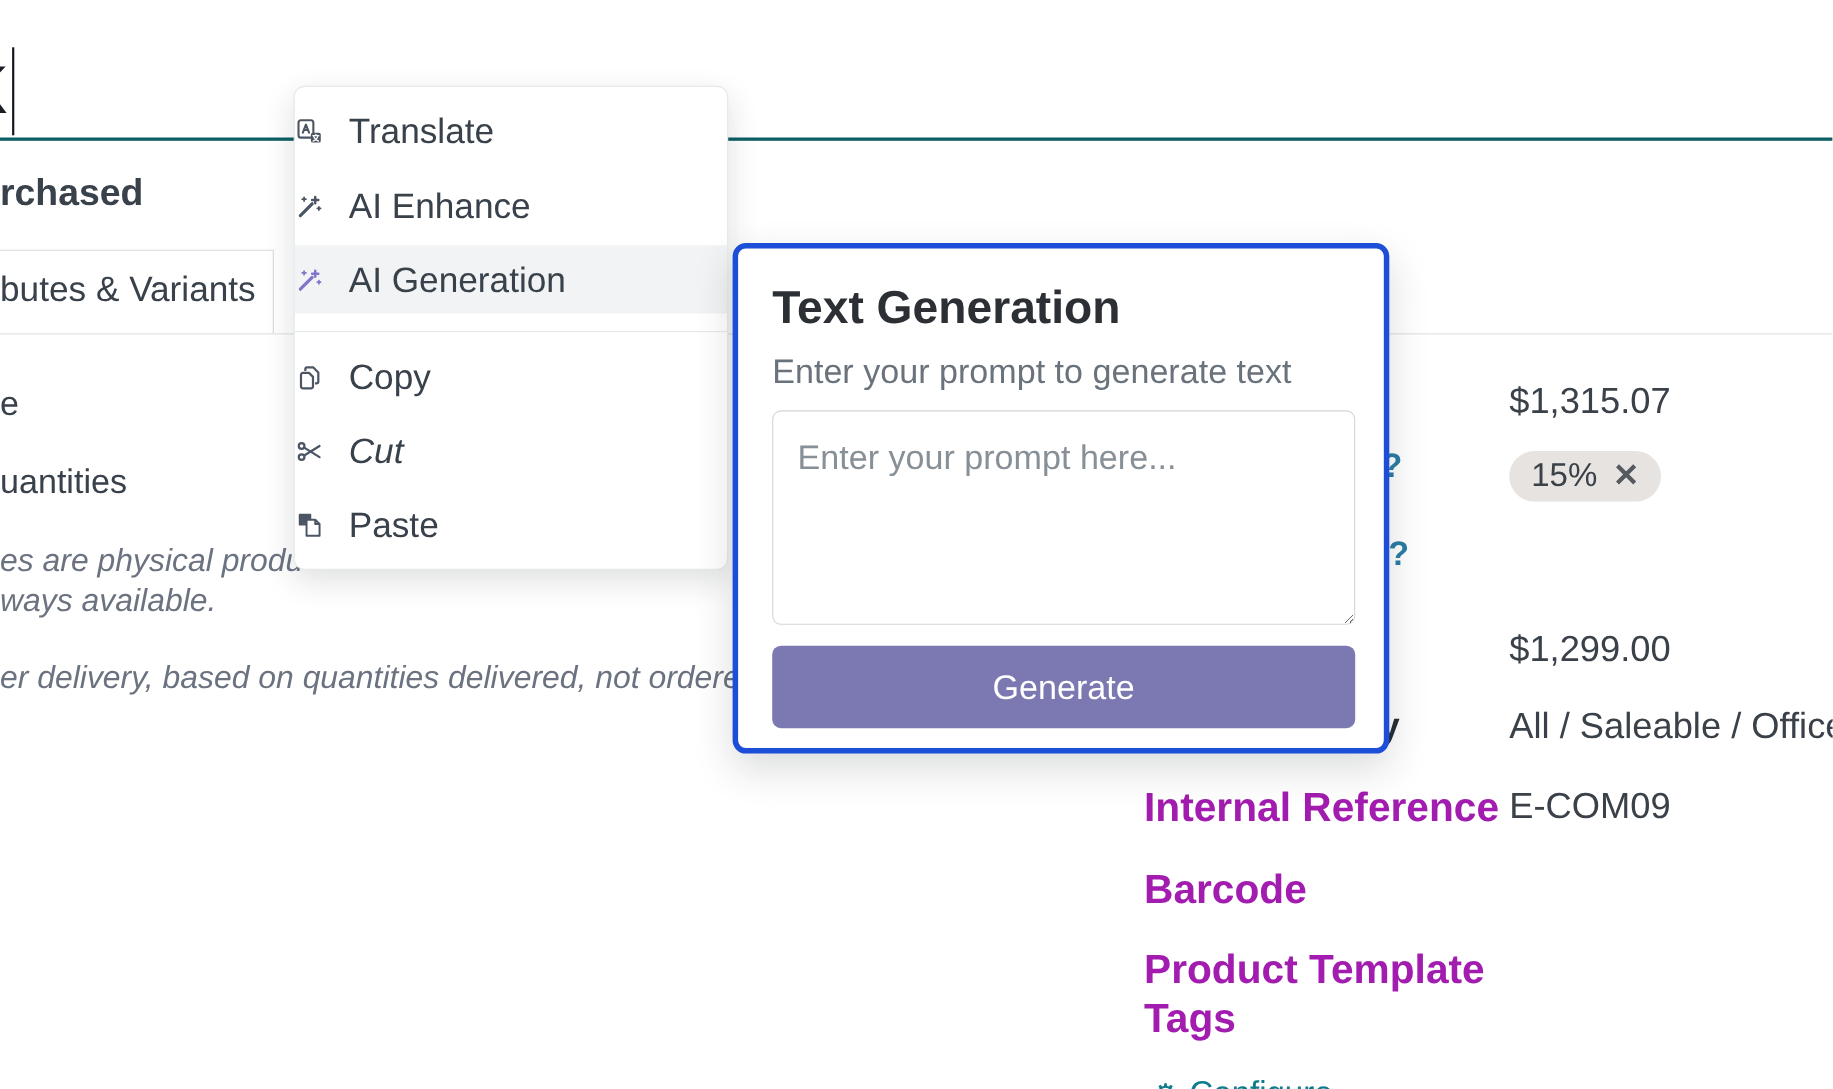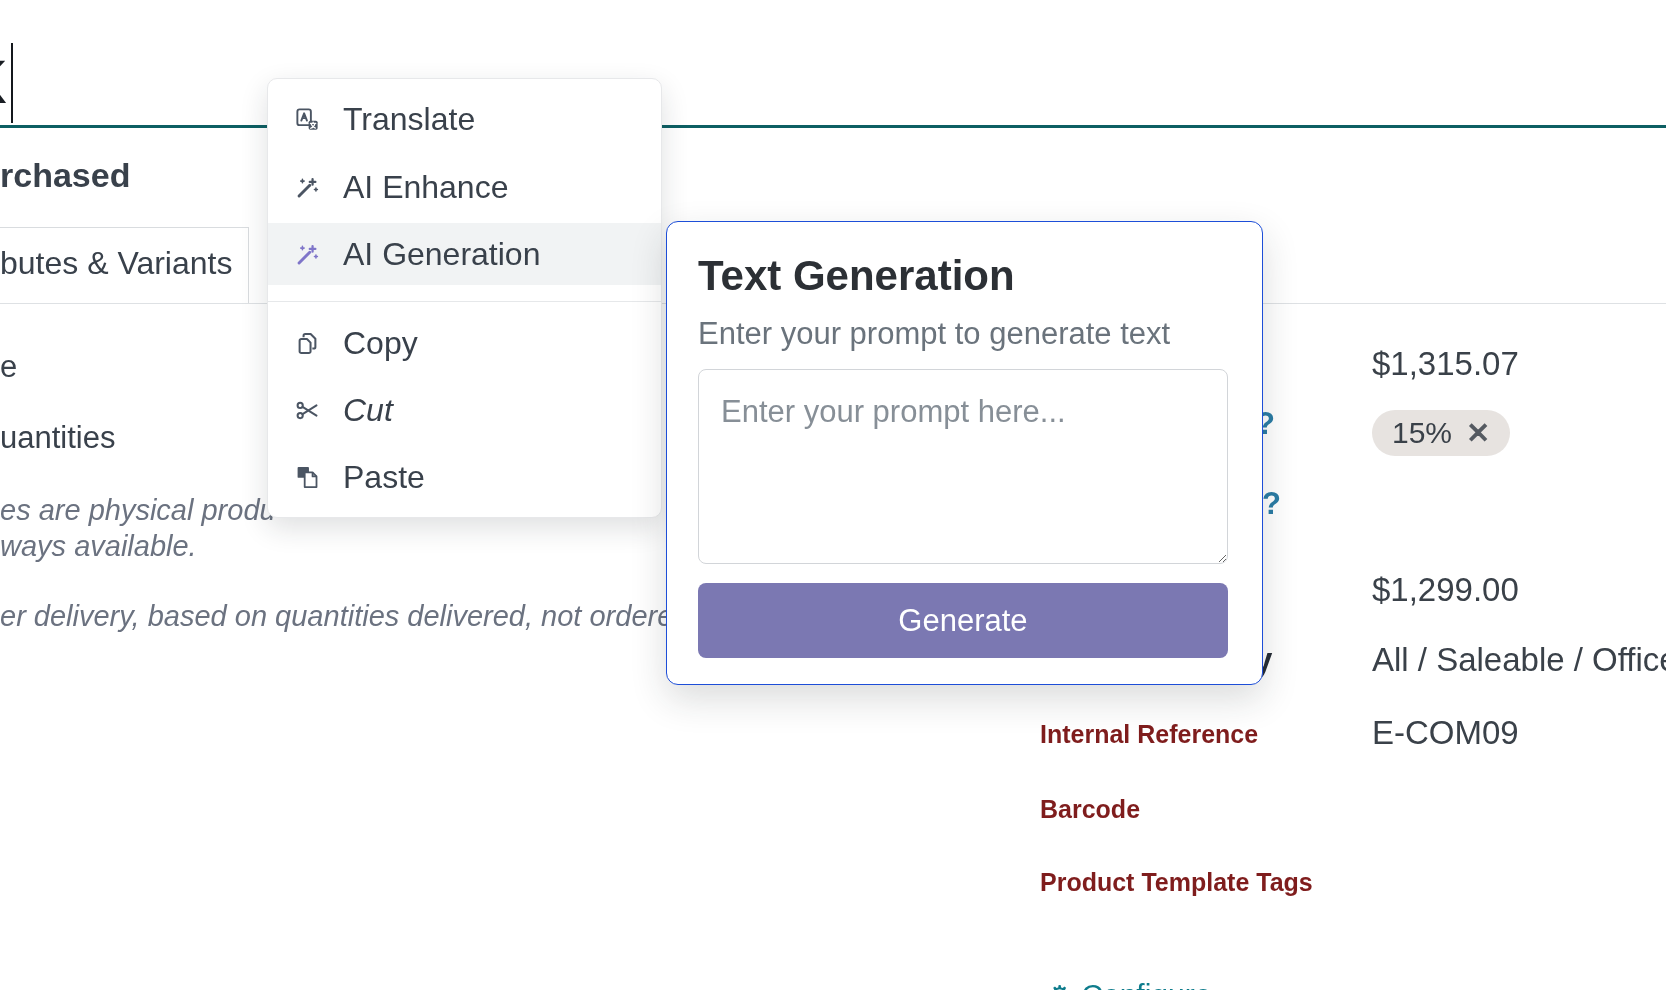--- a/index.html
+++ b/index.html
@@ -29,21 +29,21 @@
 
   
   .help-q{font-size:31px;font-weight:700;color:var(--help_blue,#2a7ca5);}
   #help-q-1{left:1256px;top:406px;}
   #help-q-2{left:1262px;top:486px;}
   .value-text{font-size:33px;color:#3a4149;white-space:nowrap;}
   #sales-price{left:1372px;top:345px;}
   #cost-price{left:1372px;top:571px;}
   #category-value{left:1372px;top:641px;}
   #category-label-fragment{left:1254px;top:641px;font-size:33px;font-weight:600;color:#252c35;}
-  .field-label{font-size:25px;font-weight:600;color:#7f1d1d;line-height:44px;}
+  .field-label{font-size:37px;font-weight:600;color:#a21caf;line-height:44px;}
   #label-internal-ref{left:1040px;top:712px;}
   #value-internal-ref{left:1372px;top:714px;}
   #label-barcode{left:1040px;top:787px;}
   #label-ptt{left:1040px;top:860px;width:340px;}
   #tax-pill{
     left:1372px;top:410px;height:46px;border-radius:23px;
     background:var(--pill_bg,#e7e3e0);display:flex;align-items:center;
     padding:0 20px;gap:14px;
   }
   #tax-pill .pct{font-size:30px;color:#3a4149;}
@@ -55,38 +55,38 @@
   #configure-link .gear{font-size:26px;}
 
   
   #context-menu{
     left:267px;top:78px;width:395px;height:440px;z-index:20;
     background:#fff;border:1px solid #e7e8ea;border-radius:10px;
     box-shadow:0 10px 28px rgba(30,35,40,.14);box-sizing:border-box;
   }
   .menu-item{
     position:absolute;left:0;width:100%;height:68px;
-    display:flex;align-items:center;gap:22px;padding-left:26px;
+    display:flex;align-items:center;gap:22px;
     box-sizing:border-box;cursor:pointer;
   }
   .menu-item .mi-icon{width:27px;height:27px;flex:0 0 27px;color:#4b5563;}
   .menu-item .mi-label{font-size:32px;color:#39414b;}
   #mi-0{top:6px;}
   #mi-1{top:74px;}
   #mi-2{top:144px;height:62px;background:#f1f3f4;}
   #mi-2 .mi-icon{color:var(--wand_purple,#7f75c9);}
   #menu-separator{position:absolute;left:0;top:222px;width:100%;height:1px;background:#e6e8ea;}
   #mi-3{top:230px;}
   #mi-4{top:297px;font-style:italic;}
   #mi-5{top:364px;}
 
   
   #ai-dialog{
     left:666px;top:221px;width:597px;height:464px;z-index:30;
-    background:#fff;border:1px solid #1d4ed8;border-radius:12px;
+    background:#fff;border:5px solid #1d4ed8;border-radius:12px;
     box-shadow:0 14px 36px rgba(30,35,40,.16);box-sizing:border-box;
   }
   #dialog-title{position:absolute;left:31px;top:30px;font-size:42px;font-weight:600;color:#2c3035;}
   #dialog-subtitle{position:absolute;left:31px;top:94px;font-size:31px;color:#6a737c;}
   #prompt-textarea{
     position:absolute;left:31px;top:147px;width:530px;height:195px;
     box-sizing:border-box;border:1px solid #d2d5d9;border-radius:8px;
     padding:24px 22px;font-family:"Liberation Sans",sans-serif;
     font-size:31px;color:#39414b;resize:both;outline:none;
   }

